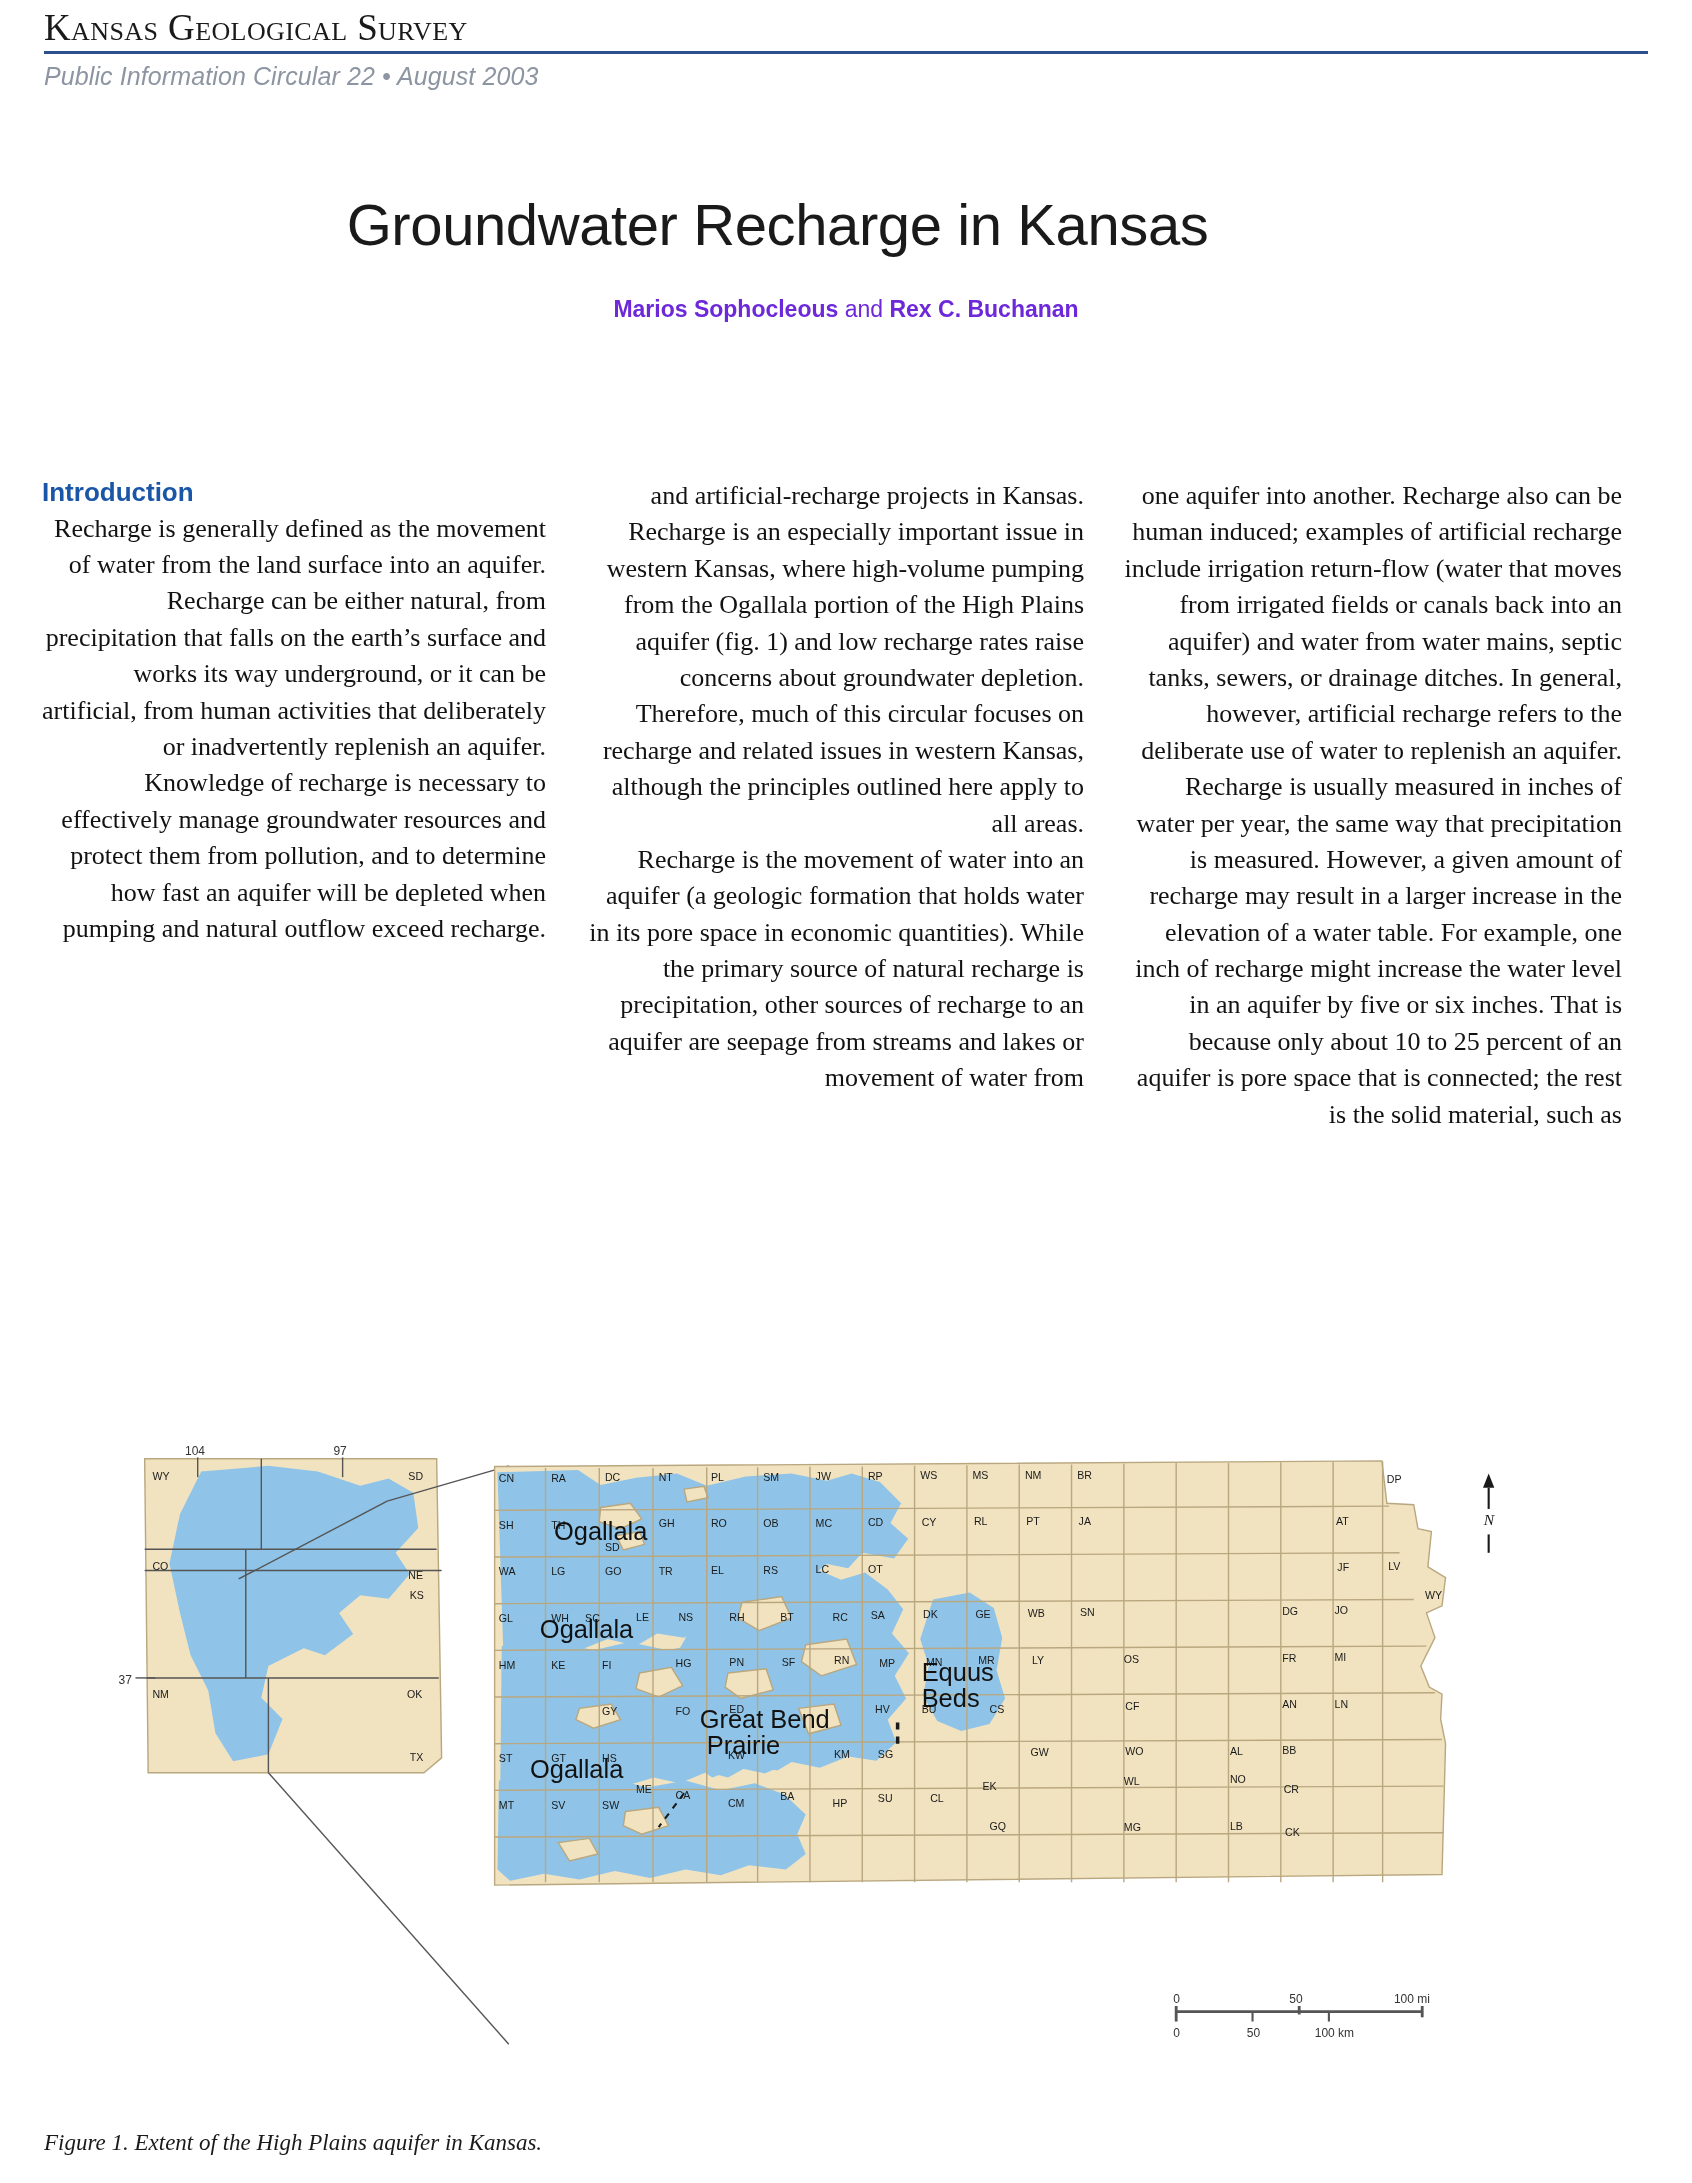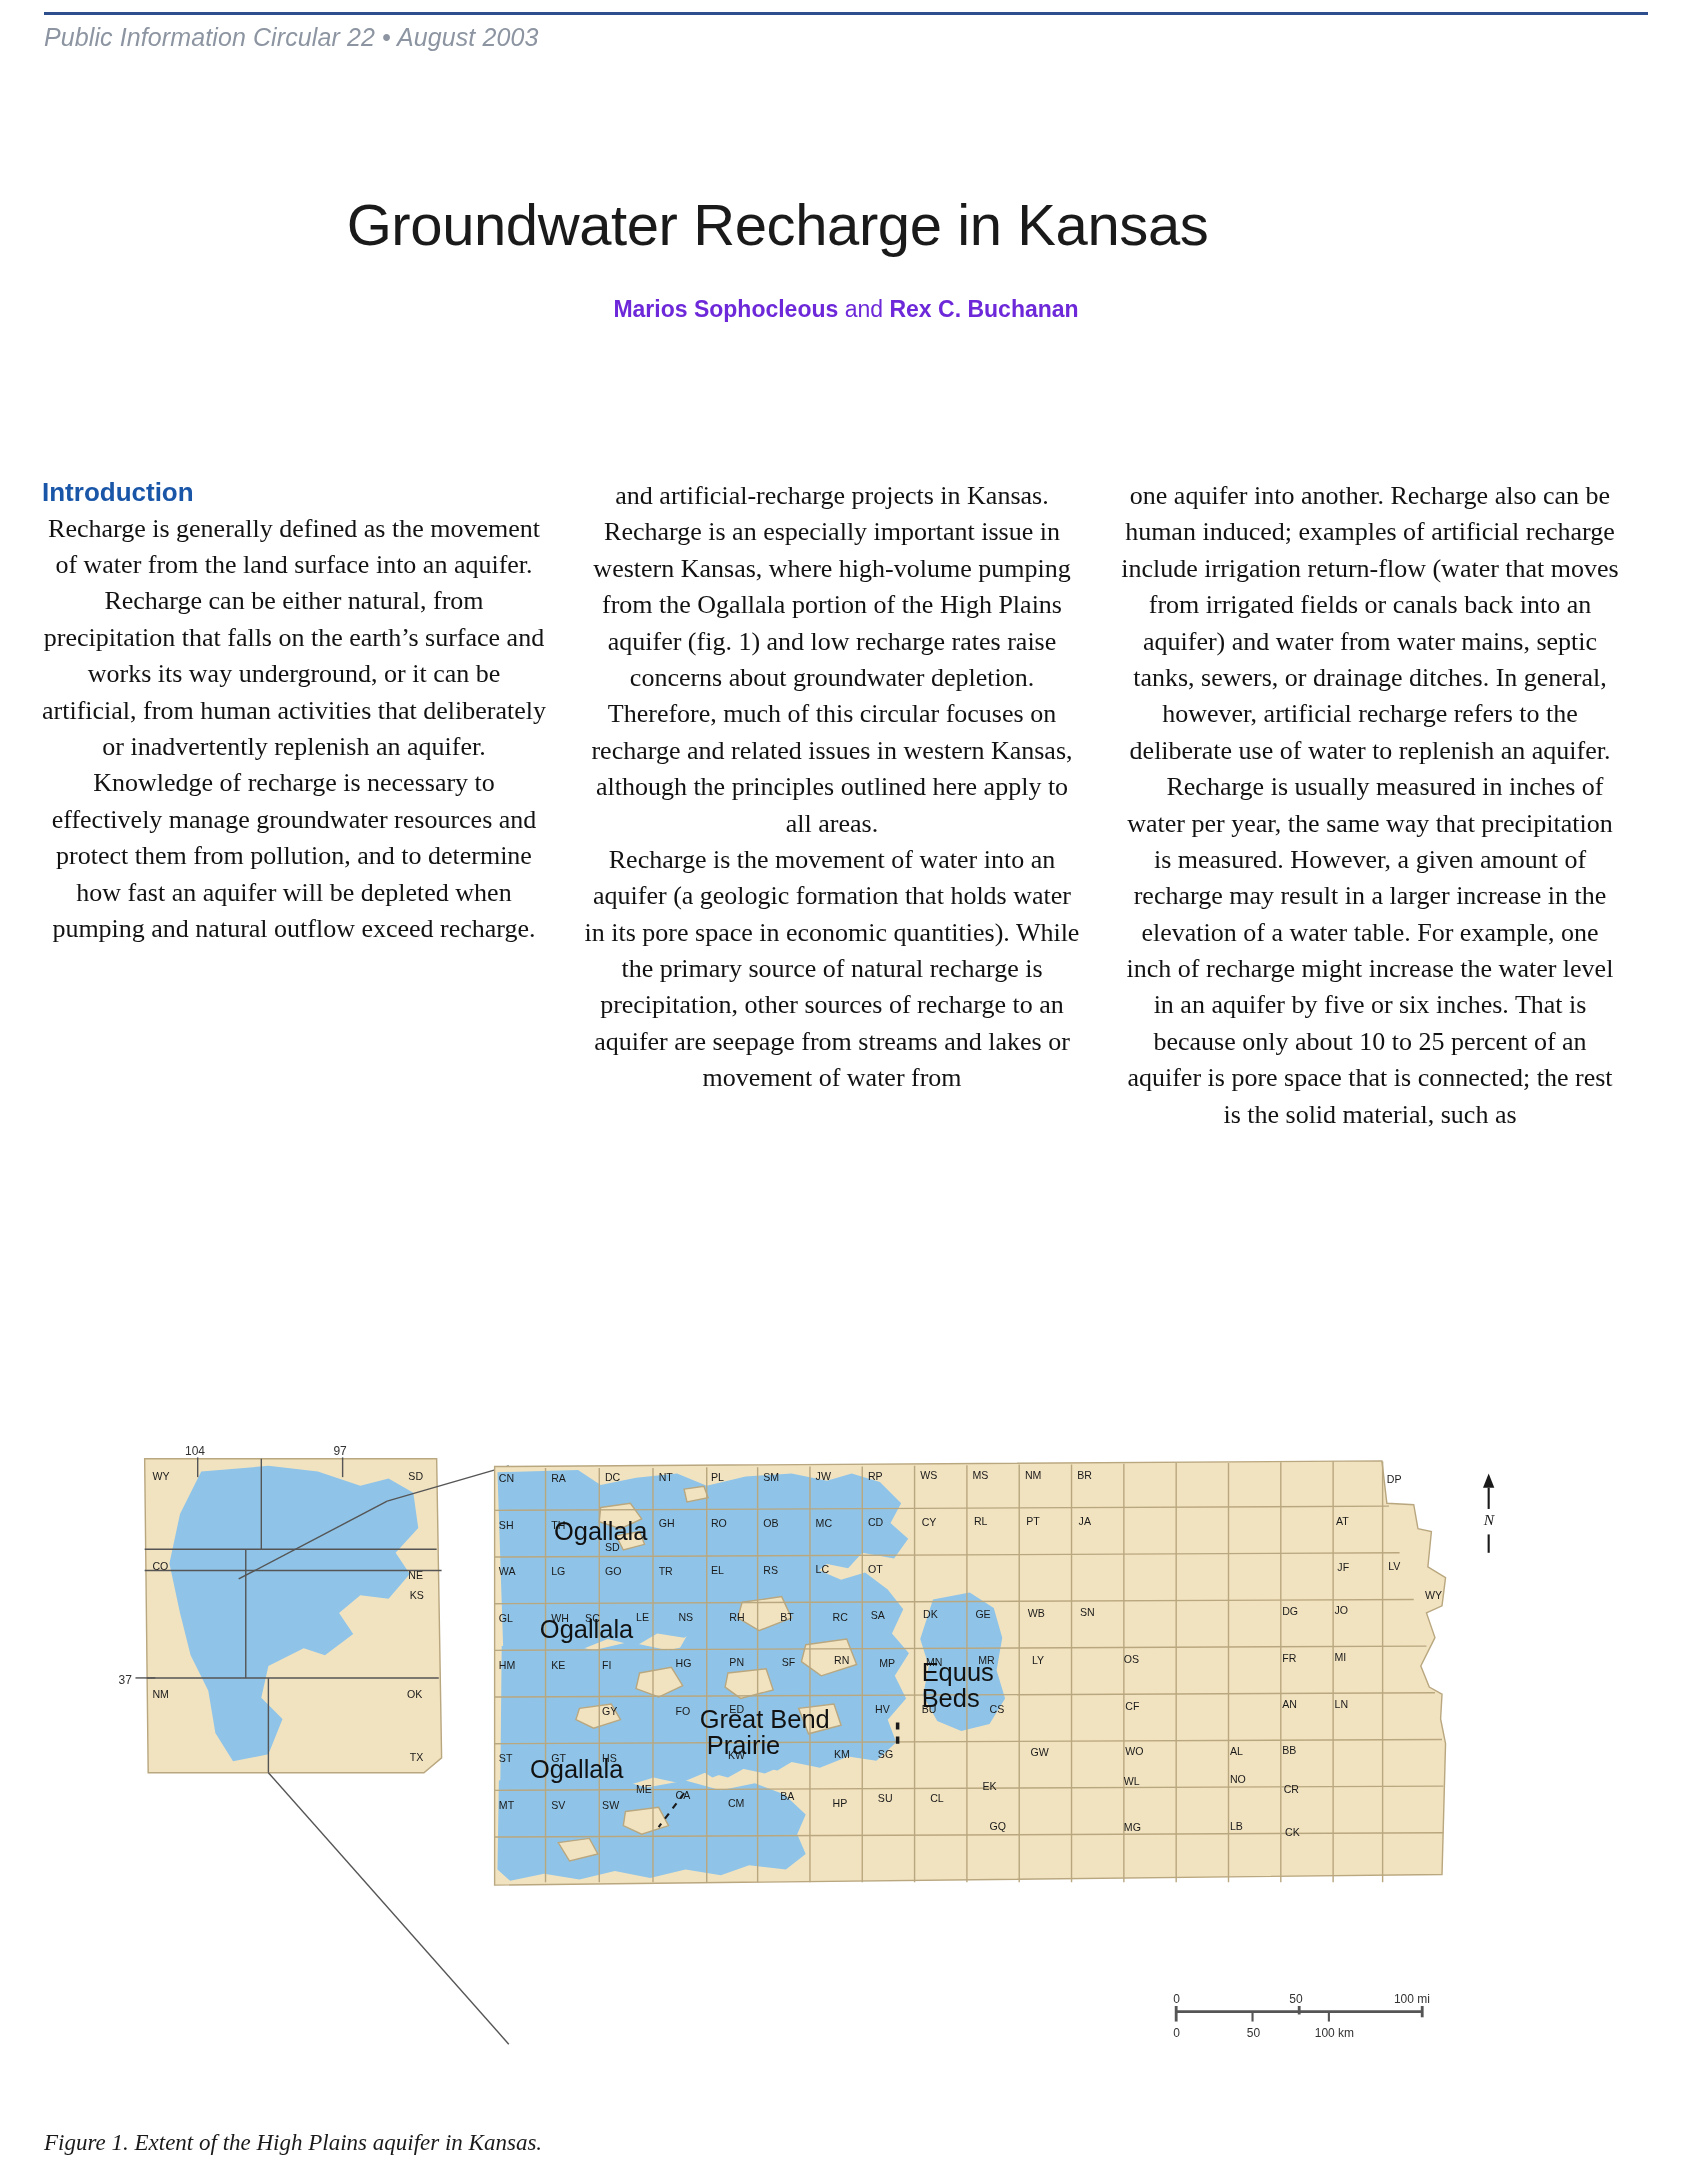--- a/index.html
+++ b/index.html
@@ -80,21 +80,21 @@
     line-height:1.15;
   }
   .sec-head.spaced { margin-top:27px; }
 
   .para {
     font-family:"Liberation Serif", serif;
     font-size:26px;
     line-height:1.40;
     color:#121212;
     margin:0;
-    text-align:center;
+    text-align:right;
     hyphens:none;
   }
   .para.indent { text-indent:30px; }
 
   
   .figure-wrap {
     position:absolute;
     left:56px; top:1422px;
     width:1609px; height:707px;
   }
@@ -106,20 +106,21 @@
     font-family:"Liberation Serif", serif;
     font-style:italic;
     font-size:23px;
     color:#1a1a1a;
   }
 </style>
 </head>
 <body>
 
 <div class="masthead">
+  <div class="masthead-title">Kansas Geological Survey</div>
   <div class="masthead-rule"></div>
   <div class="masthead-sub">Public Information Circular 22 • August 2003</div>
 </div>
 
 <div class="doc-title">Groundwater Recharge in Kansas</div>
 <div class="byline">
   <b>Marios Sophocleous</b><span class="conj"> and </span><b>Rex C. Buchanan</b>
 </div>
 
 <div class="columns">

